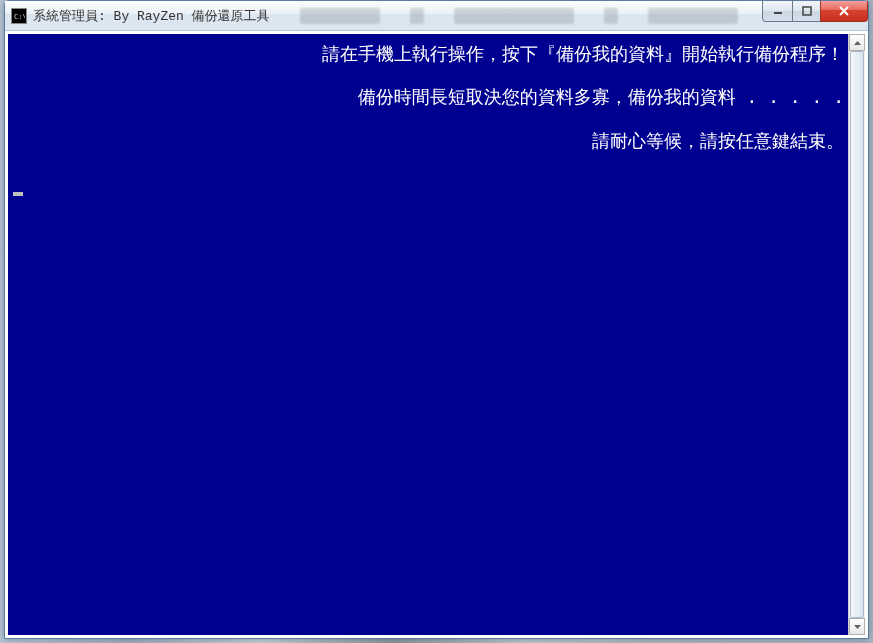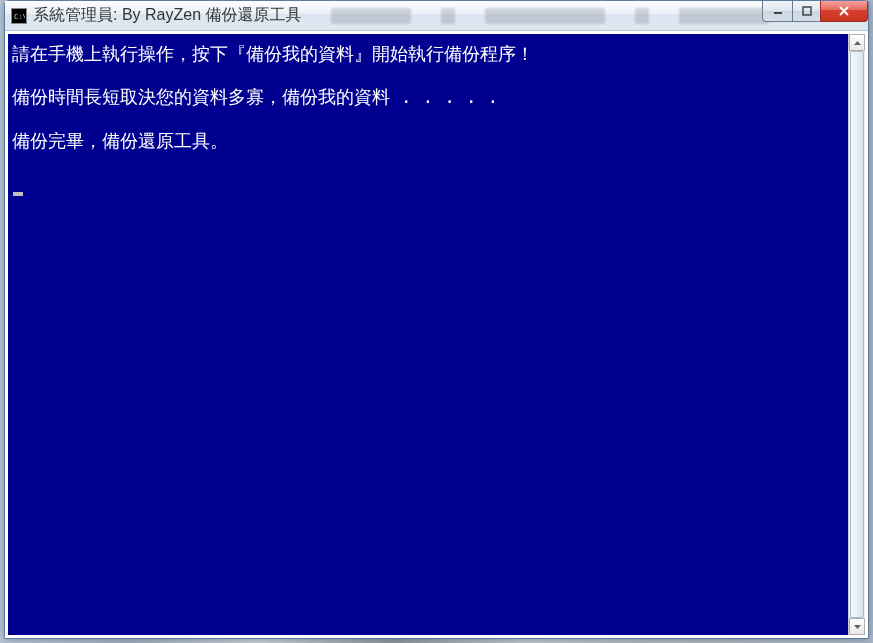--- a/index.html
+++ b/index.html
@@ -32,22 +32,23 @@
   }
   .titlebar .app-icon {
     width: 16px; height: 16px;
     background: #000;
     border: 1px solid #888;
     margin-right: 6px;
     display:flex;align-items:center;justify-content:center;
   }
   .titlebar .app-icon svg { width:12px;height:10px; }
   .titlebar .title {
-    font-size: 16px; color: #333;
+    font-size: 13px; color: #333;
     flex: 0 0 auto;
+    font-family: Liberation Mono, monospace;
   }
   .titlebar .blurred {
     flex: 1; height: 20px; margin: 0 10px 0 30px;
     display:flex; gap:30px; align-items:center;
   }
   .titlebar .blurred .pill {
     height:16px; border-radius:2px;
     background: rgba(100,110,120,0.25);
     filter: blur(1px);
   }
@@ -81,21 +82,21 @@
     flex:1;
     background: #000090;
     color: #ffffff;
     font-family: "MingLiU","NSimSun","Consolas",monospace;
     font-size: 18px;
     line-height: 1.3;
     padding: 8px 4px 4px 4px;
     position: relative;
     overflow: hidden;
   }
-  .console .line { margin-bottom: 20px; white-space: pre; }
+  .console .line { margin-bottom: 20px; white-space: pre; text-align: right; }
   .cursor {
     display:inline-block;
     width: 10px; height: 4px;
     background: #c0c0c0;
     vertical-align: bottom;
     margin-left:1px;
   }
   .scrollbar {
     width: 17px;
     background: #f0f0f0;
@@ -152,21 +153,21 @@
               <path d="M2,2 L10,10 M10,2 L2,10" stroke="#fff" stroke-width="2"></path>
             </svg>
         </div>
       </div>
     </div>
 
     <div class="client">
       <div class="console">
         <div class="line">請在手機上執行操作，按下『備份我的資料』開始執行備份程序！</div>
         <div class="line">備份時間長短取決您的資料多寡，備份我的資料 . . . . .</div>
-        <div class="line">備份完畢，備份還原工具。</div>
+        <div class="line">請耐心等候，請按任意鍵結束。</div>
         <span class="cursor"></span>
       </div>
       <div class="scrollbar">
         <div class="sb-btn">
           <svg width="7" height="4">
               <path d="M0,4 L3.5,0 L7,4 Z" fill="#606060"></path>
             </svg>
         </div>
         <div class="sb-track">
           <div class="sb-thumb"></div>

